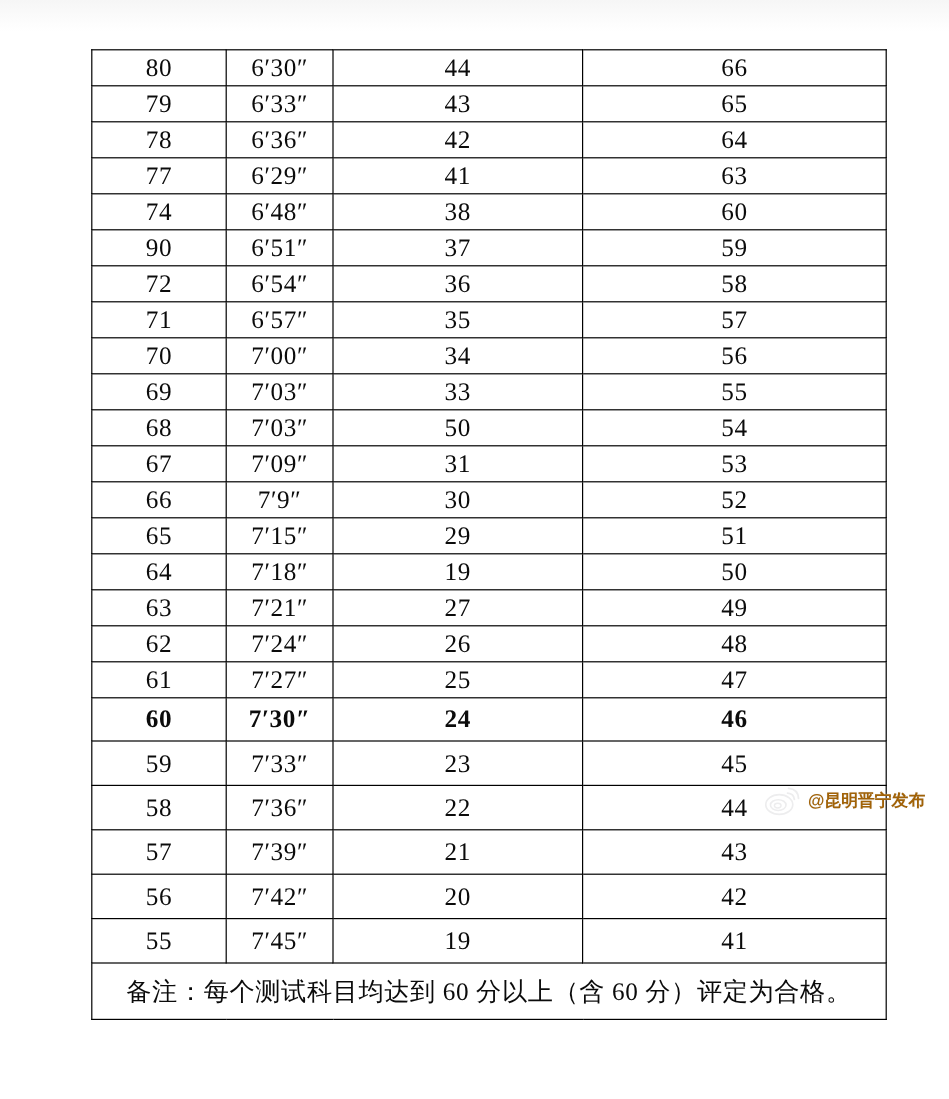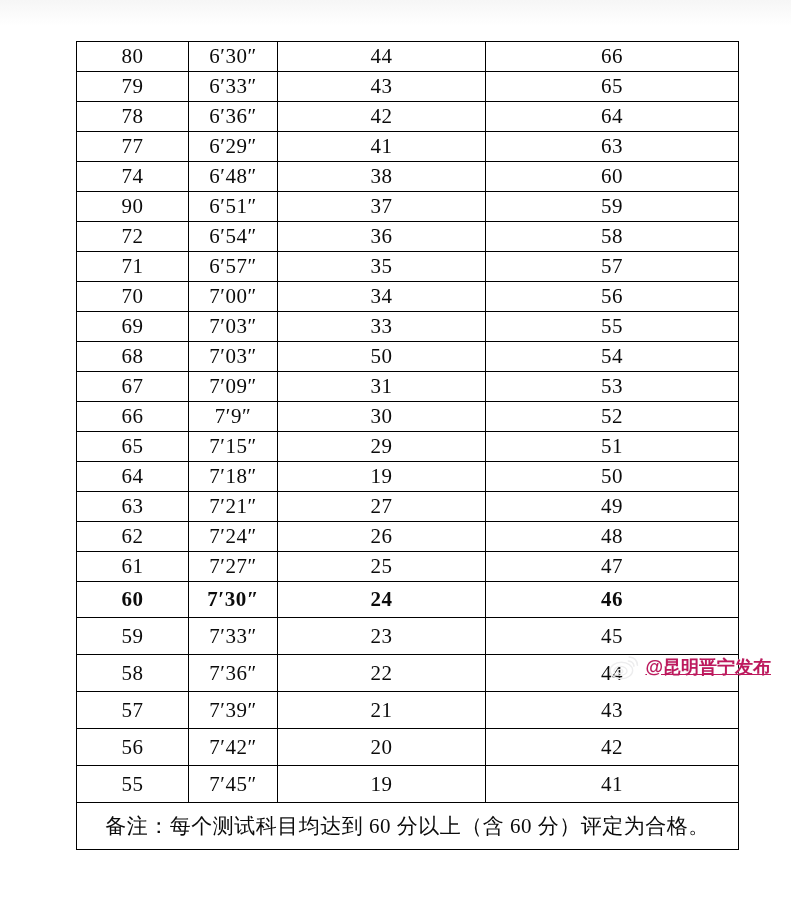--- a/index.html
+++ b/index.html
@@ -82,27 +82,26 @@
     opacity: 1;
     user-select: none;
   }
   .watermark .wm-logo {
     width: 30px;
     height: 26px;
     display: block;
   }
   .watermark .wm-text {
     font-family: "Liberation Sans", "DejaVu Sans", sans-serif;
-    font-size: 18px;
+    font-size: 14px;
     font-weight: bold;
-    color: #be185d;
+    color: #a16207;
     letter-spacing: 0px;
     line-height: 1;
     text-shadow: 0 0 1px #e3e3e4;
-    text-decoration: underline;
   }
 </style>
 </head>
 <body>
 
 <div class="page-bg"></div>
 
 <div class="sheet">
 
   <table class="score-table">

